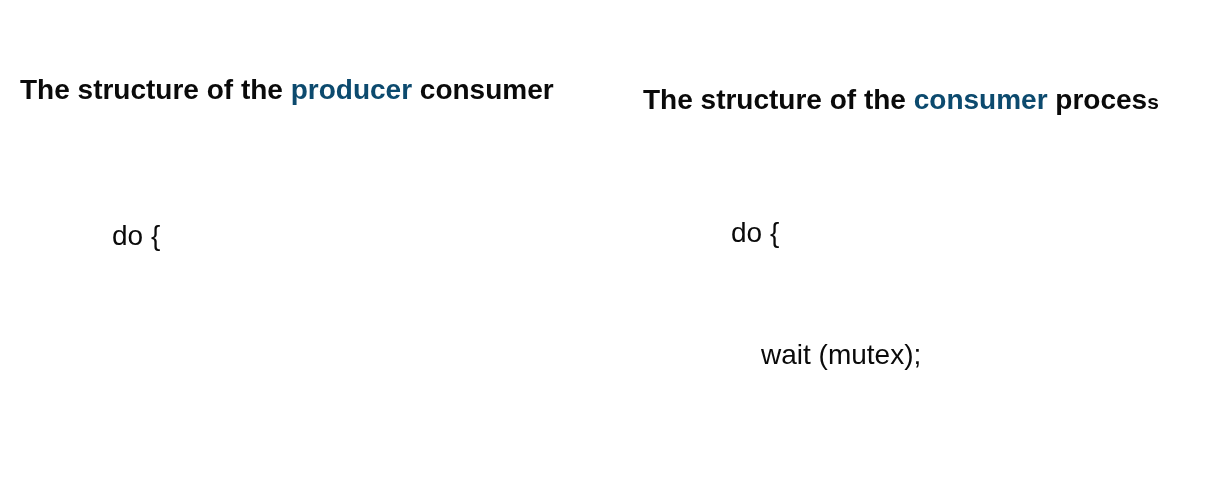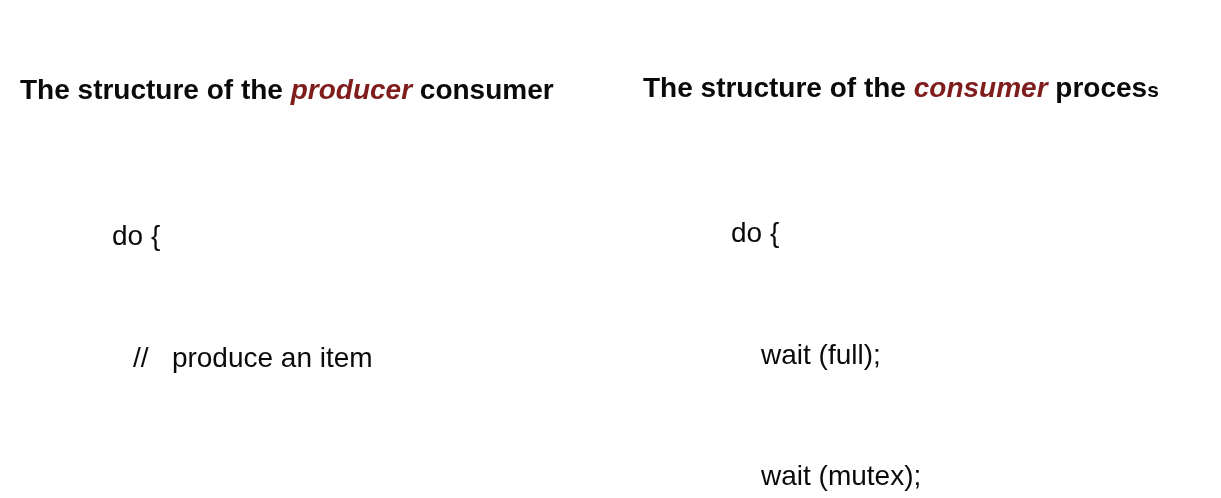--- a/index.html
+++ b/index.html
@@ -20,33 +20,32 @@
     inset: 0;
   }
   .title {
     position: absolute;
     font-size: 28px;
     line-height: 34px;
     white-space: pre;
     color: #0a0a0a;
   }
   .title .kw {
-    color: #7f1d1d;
-    font-style: italic;
+    color: #0c4a6e;
   }
   .title .small-suffix {
     font-size: 21px;
   }
   .producer-title {
     left: 20px;
     top: 50px;
   }
   .consumer-title {
     left: 643px;
-    top: 48px;
+    top: 60px;
   }
   .code {
     position: absolute;
     font-size: 28px;
     line-height: 40.5px;
     white-space: pre;
     color: #0a0a0a;
   }
   .producer-code {
     left: 106px;
@@ -76,35 +75,33 @@
 </head>
 <body>
 
 <div class="slide">
 
   <section>
     <h2 class="title producer-title"><span>The structure of the </span><span class="kw">producer</span><span> consumer</span></h2>
 
     <div class="code producer-code">
       <div class="line">do {</div>
-      <div class="line">//   produce an item</div>
       
       
       
       
       
     </div>
   </section>
 
   <section>
     <h2 class="title consumer-title"><span>The structure of the </span><span class="kw">consumer</span><span> proces</span><span class="small-suffix">s</span></h2>
 
     <div class="code consumer-code">
       <div class="line">do {</div>
-      <div class="line">wait (full);</div>
       <div class="line">wait (mutex);</div>
       
       
       
       
       
     </div>
   </section>
 
 </div>

